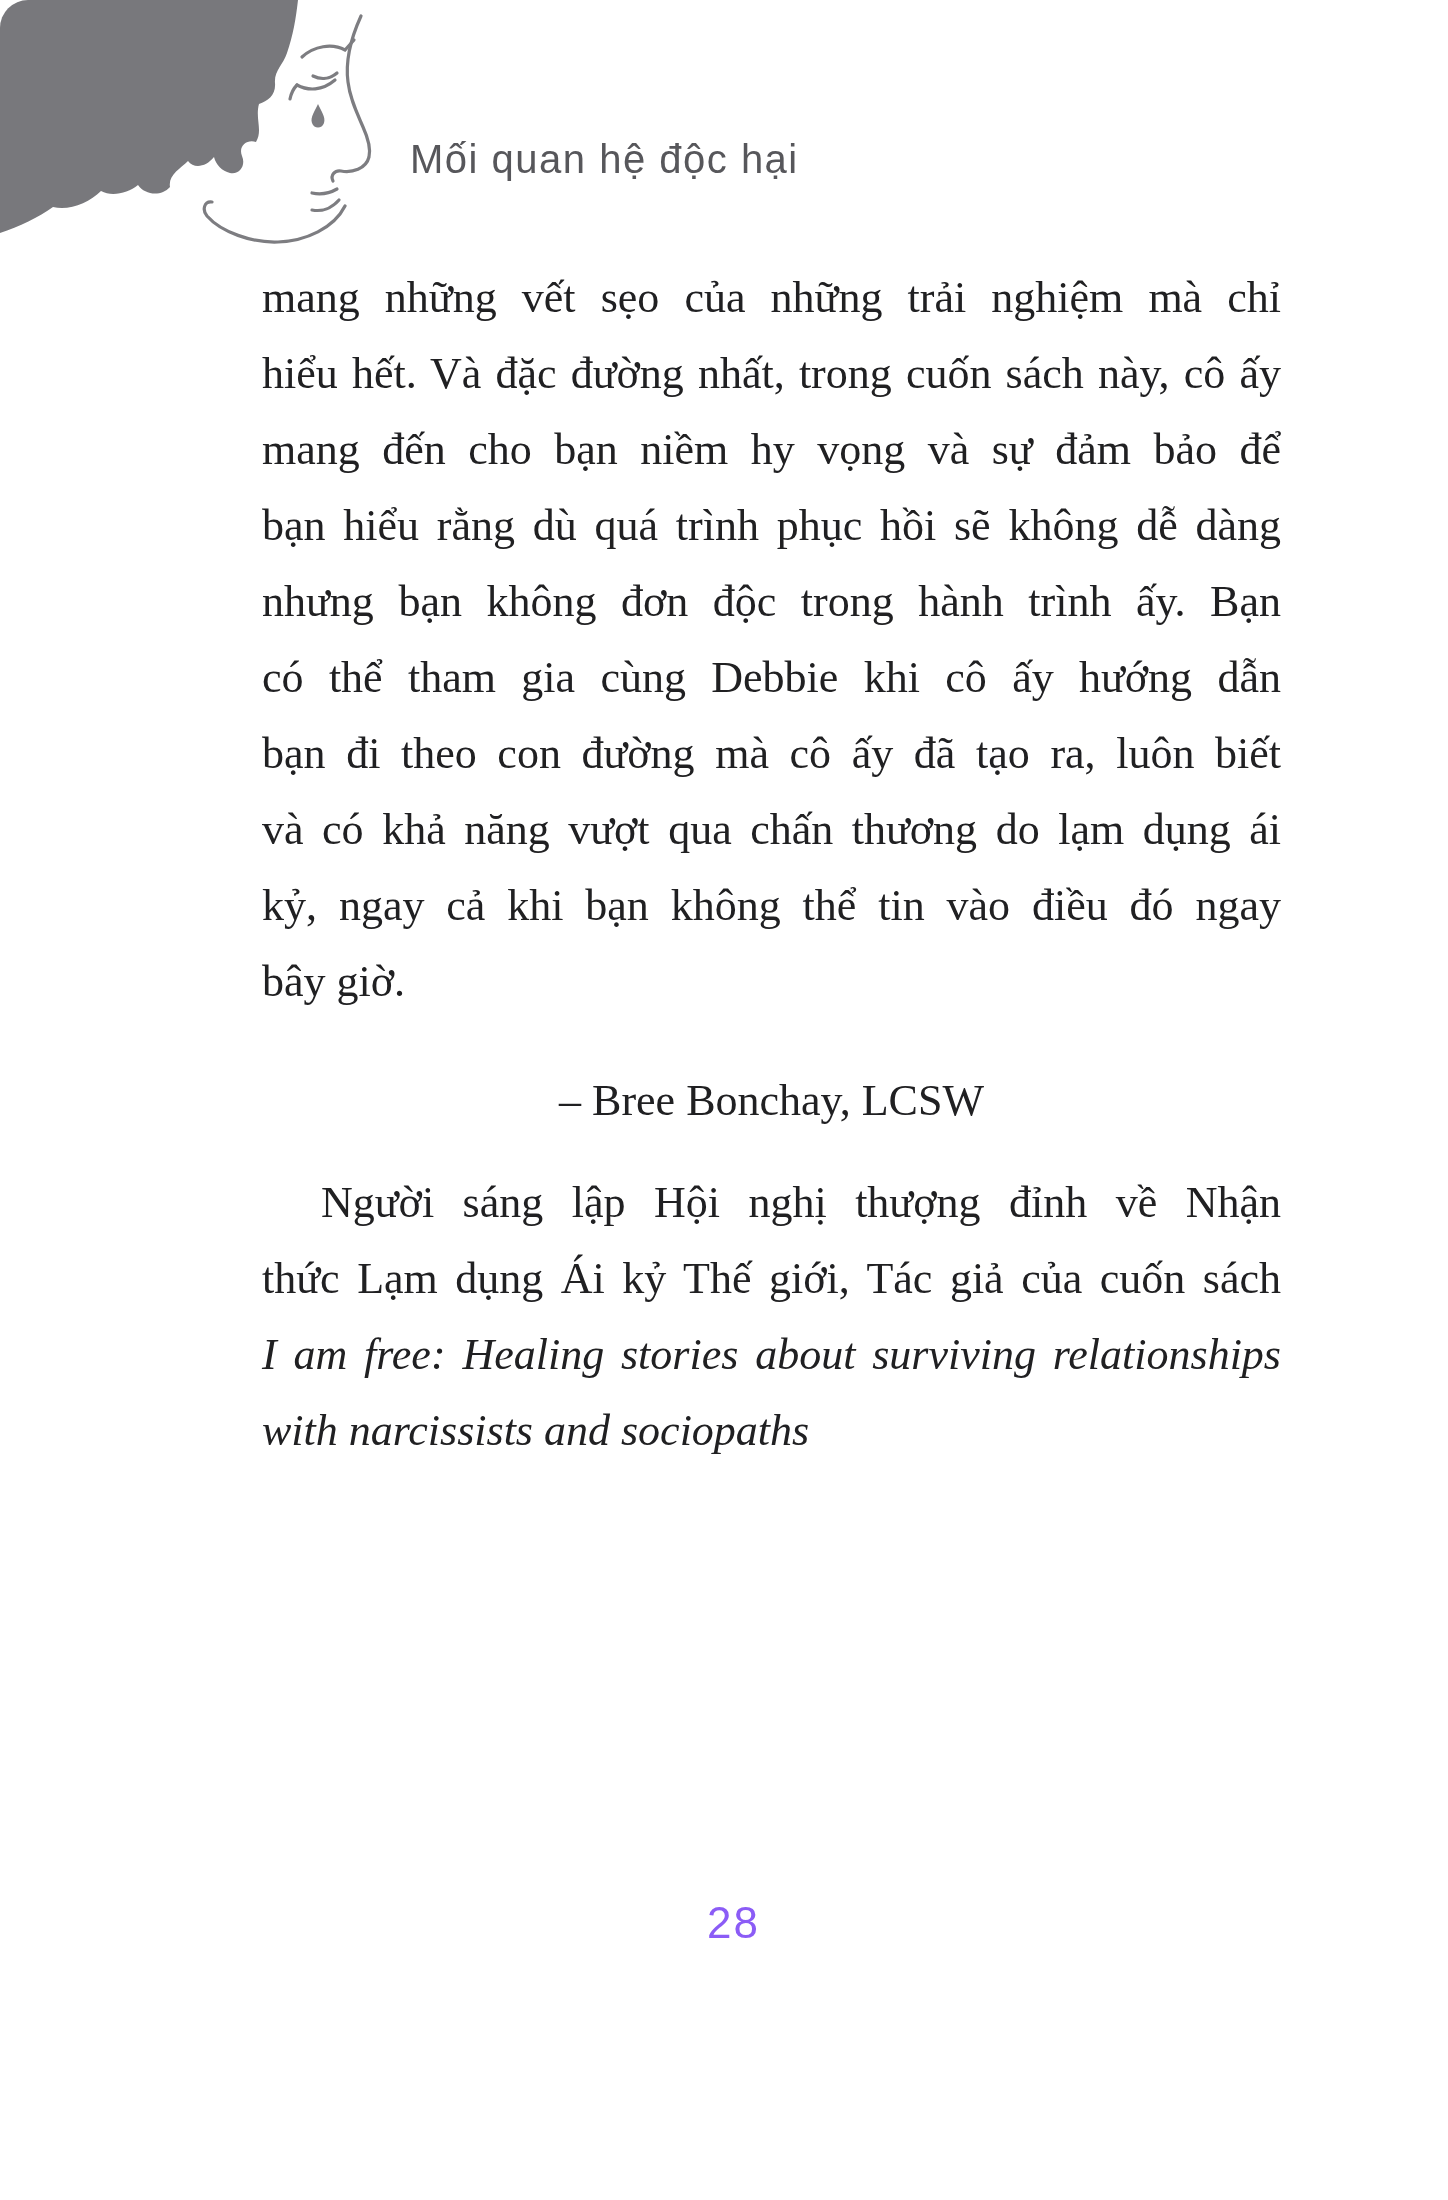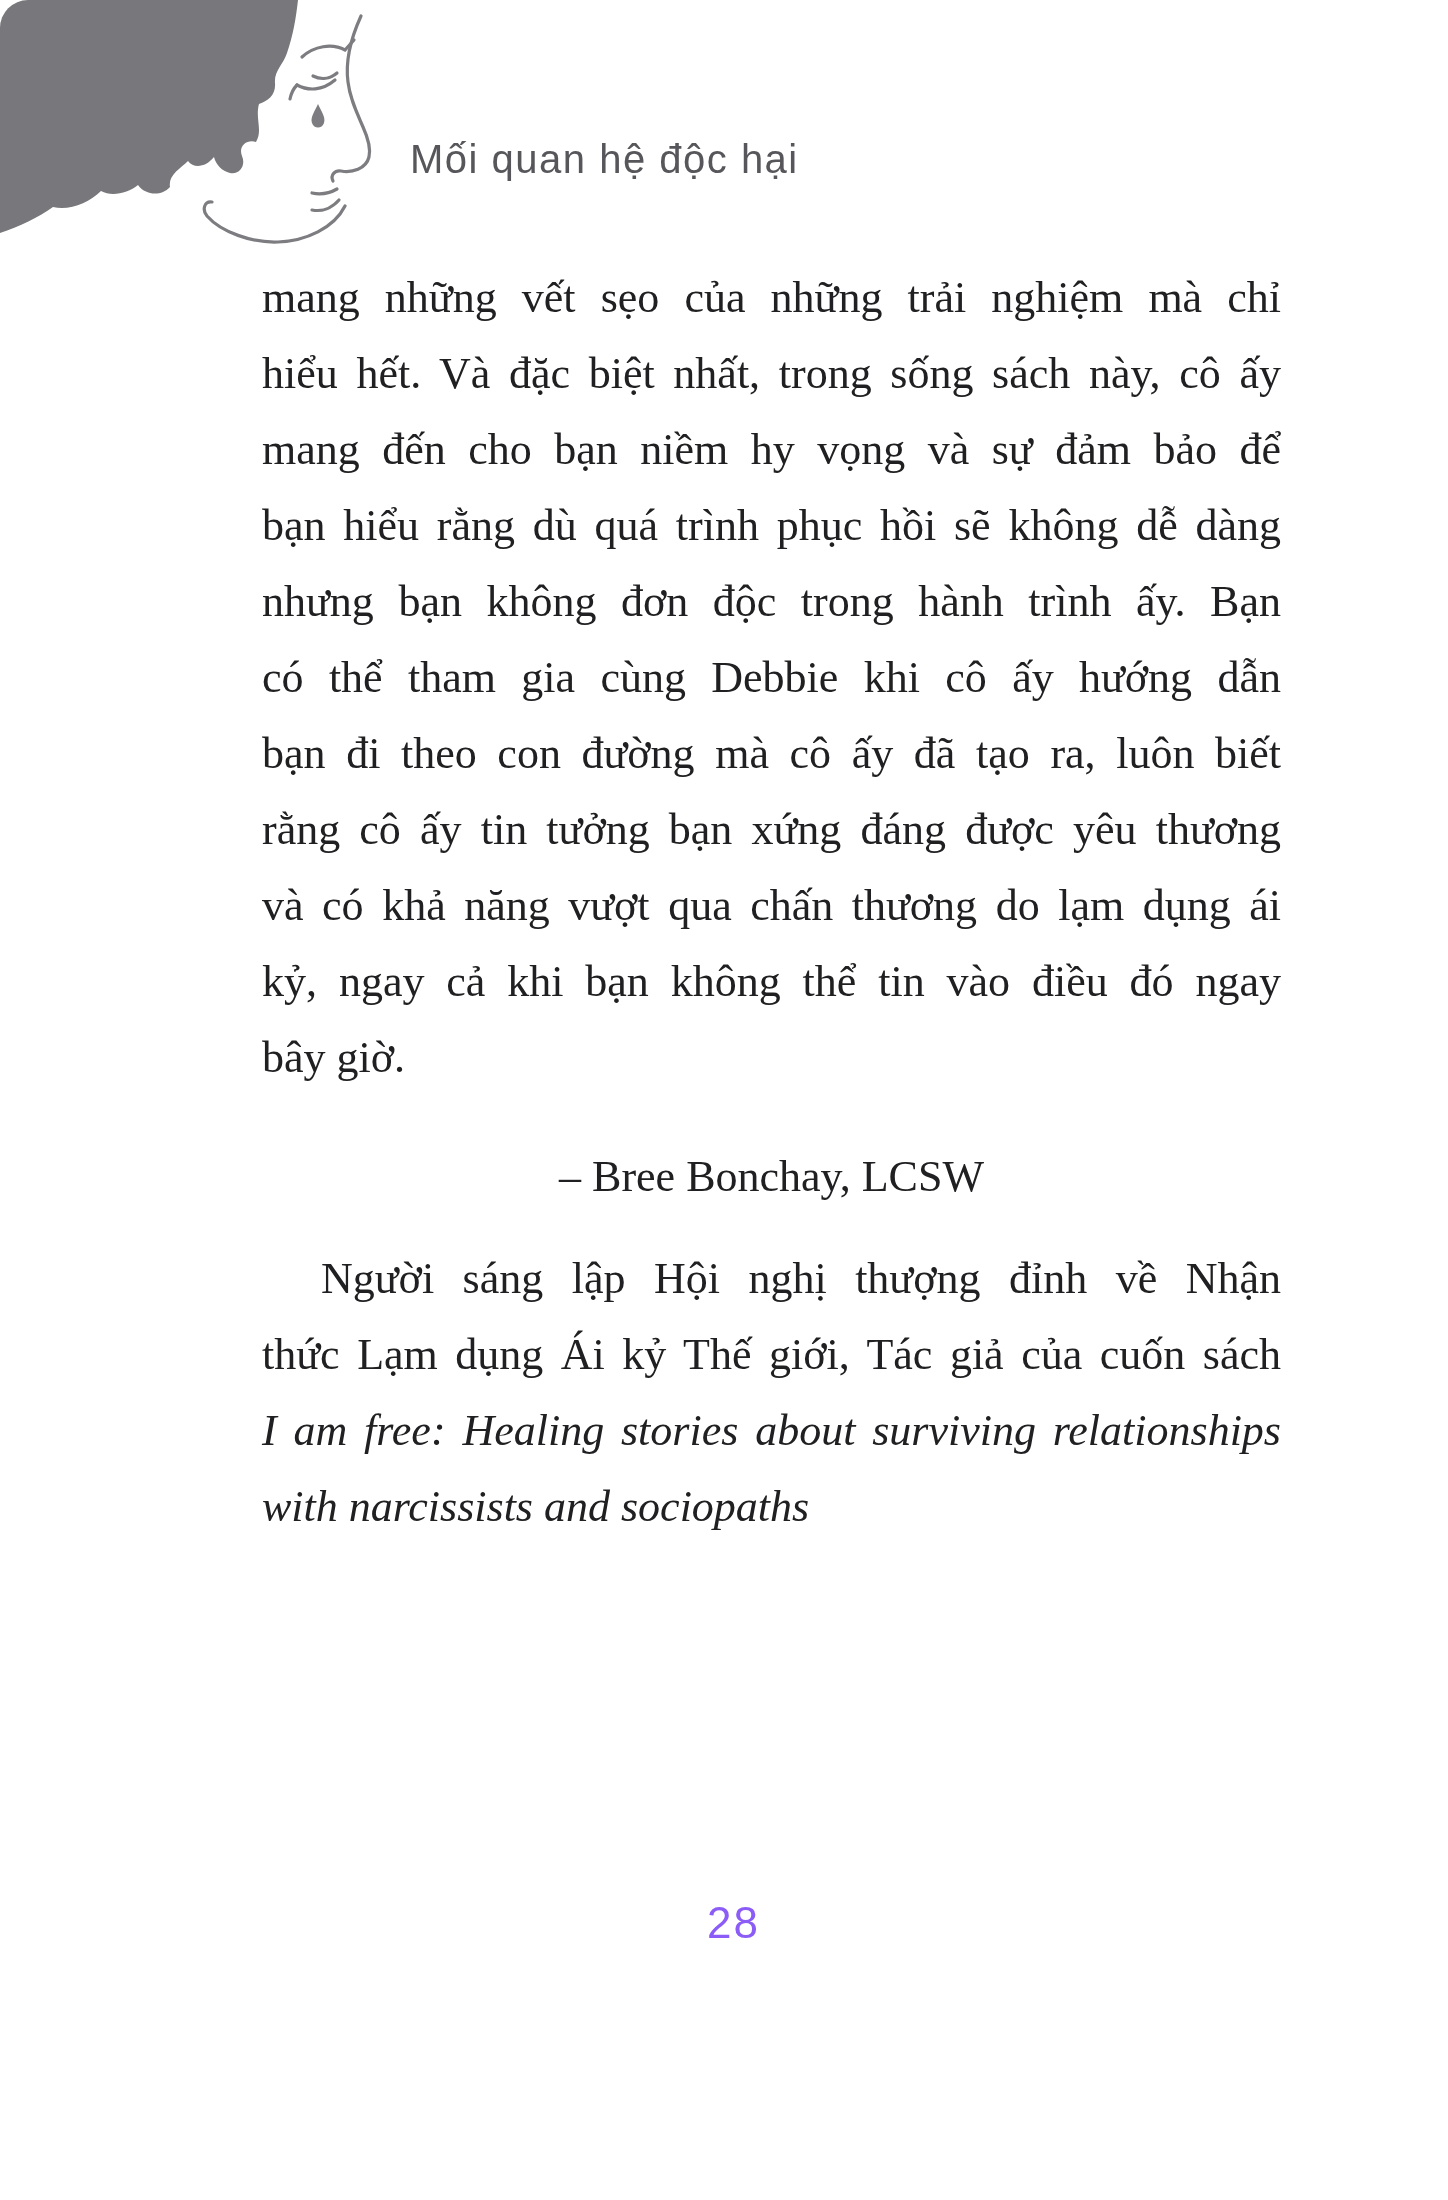--- a/index.html
+++ b/index.html
@@ -112,27 +112,26 @@
     </g>
     <path fill="#7d7d81" d="M318,104 C321,111 326,117 324,123
              C322,129 314,129 312,123
              C310,117 315,111 318,104 Z"></path>
   </svg>
 
   <div class="running-header">Mối quan hệ độc hại</div>
 
   <main class="content">
     <div class="line">mang những vết sẹo của những trải nghiệm mà chỉ</div>
-    <div class="line">hiểu hết. Và đặc biệt nhất, trong sống sách này, cô ấy</div>
+    <div class="line">hiểu hết. Và đặc đường nhất, trong cuốn sách này, cô ấy</div>
     <div class="line">mang đến cho bạn niềm hy vọng và sự đảm bảo để</div>
     <div class="line">bạn hiểu rằng dù quá trình phục hồi sẽ không dễ dàng</div>
     <div class="line">nhưng bạn không đơn độc trong hành trình ấy. Bạn</div>
     <div class="line">có thể tham gia cùng Debbie khi cô ấy hướng dẫn</div>
     <div class="line">bạn đi theo con đường mà cô ấy đã tạo ra, luôn biết</div>
-    <div class="line">rằng cô ấy tin tưởng bạn xứng đáng được yêu thương</div>
     <div class="line">và có khả năng vượt qua chấn thương do lạm dụng ái</div>
     <div class="line">kỷ, ngay cả khi bạn không thể tin vào điều đó ngay</div>
     <div class="line last">bây giờ.</div>
 
     <div class="attribution">– Bree Bonchay, LCSW</div>
 
     <div class="credentials">
       <div class="line indent">Người sáng lập Hội nghị thượng đỉnh về Nhận</div>
       <div class="line">thức Lạm dụng Ái kỷ Thế giới, Tác giả của cuốn sách</div>
       <div class="line italic">I am free: Healing stories about surviving relationships</div>

